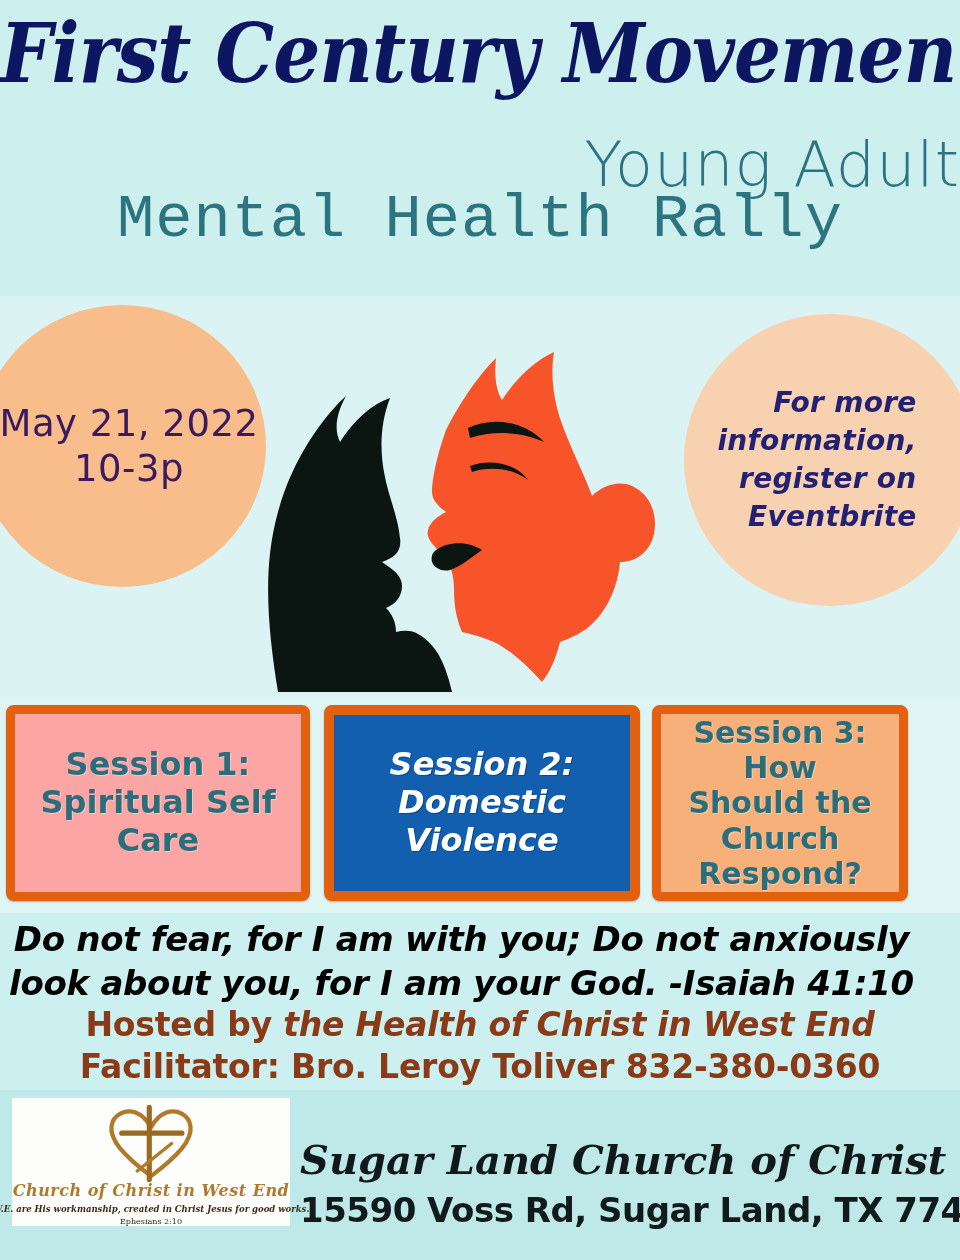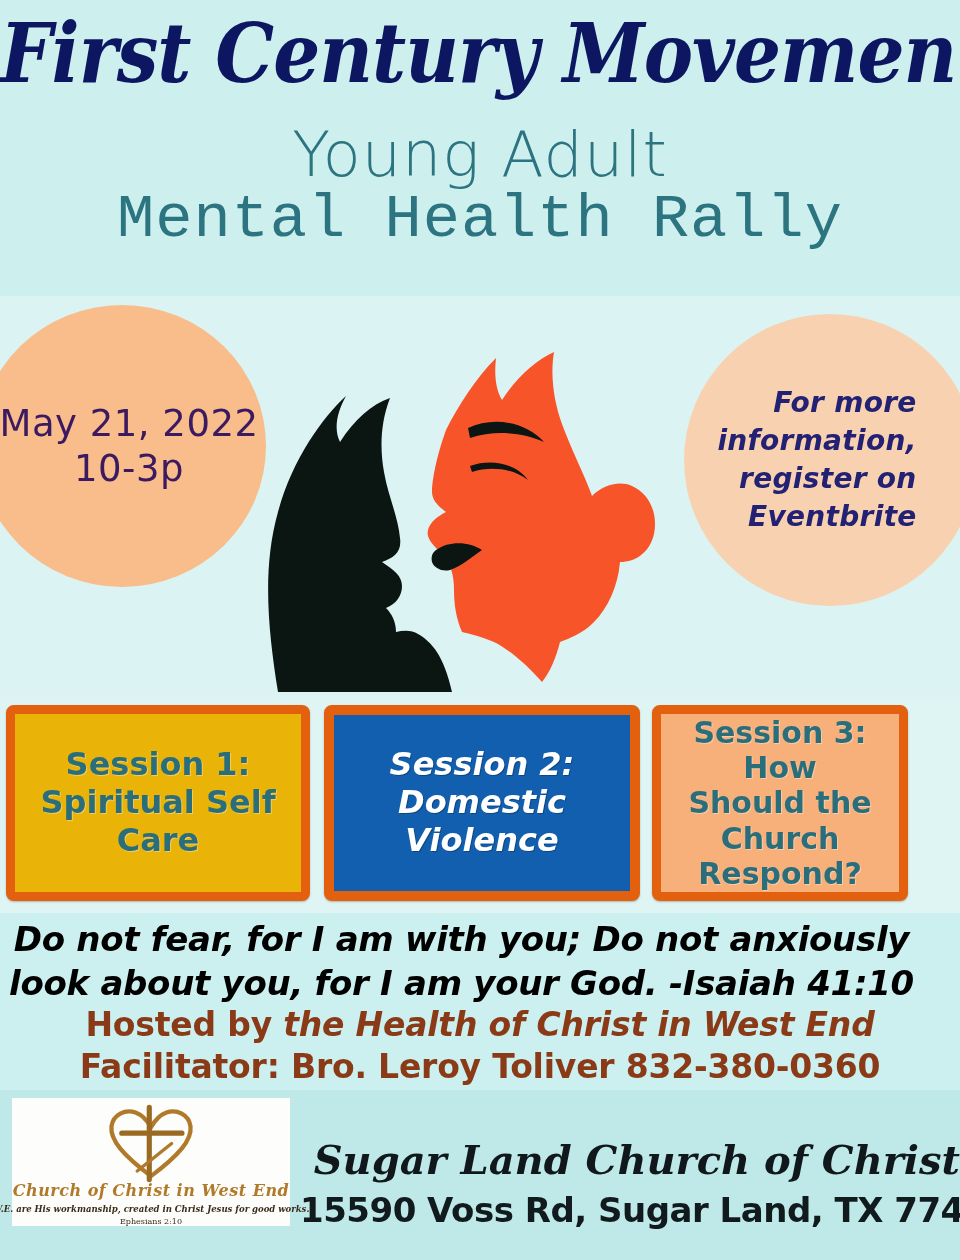--- a/index.html
+++ b/index.html
@@ -31,21 +31,21 @@
   }
   .subtitle{
     position:absolute;left:0;width:960px;text-align:center;
     font-family:"DejaVu Sans", sans-serif;
     font-weight:300;
     font-size:62px;
     letter-spacing:1px;
     color:#2d7481;
     white-space:nowrap;
   }
-  .subtitle-1{top:118px;}
+  .subtitle-1{top:128px;text-align:right;}
   .subtitle-2{top:184px;font-family:Liberation Mono, monospace;}
 
   
   .circle{position:absolute;border-radius:50%;display:flex;align-items:center;justify-content:center;}
   .circle-date{
     left:-22px;top:305px;width:288px;height:282px;
     background:#f8bd8a;
   }
   .circle-date .ctext{
     font-family:"DejaVu Sans", sans-serif;
@@ -84,21 +84,21 @@
   }
   .sbox .slabel{
     font-family:"DejaVu Sans", sans-serif;
     font-weight:bold;
     font-size:32px;line-height:1.18;
     text-align:center;
     letter-spacing:0px;
     white-space:pre-line;
     text-shadow:1px 1px 0 rgba(255,255,255,.35);
   }
-  .sbox-1{left:6px;width:304px;background:#eab308;}
+  .sbox-1{left:6px;width:304px;background:#fca5a5;}
   .sbox-1 .slabel{color:#2a6e7c;}
   .sbox-2{left:324px;width:316px;background:#115fae;border-width:10px;font-style:italic;}
   .sbox-2 .slabel{color:#ffffff;text-shadow:1px 1px 0 rgba(0,0,0,.25);}
   .sbox-3{left:652px;width:256px;background:#f7b07a;}
   .sbox-3 .slabel{color:#2a6e7c;font-size:30px;}
 
   
   .verse{
     position:absolute;left:0;top:918px;width:923px;text-align:center;
     font-family:"DejaVu Sans", sans-serif;
@@ -149,21 +149,21 @@
   .logo-ref{
     font-family:"DejaVu Serif", serif;
     font-weight:normal;
     font-size:8px;
     color:#3a2a18;
     margin-top:3px;
   }
 
   
   .venue-name{
-    position:absolute;left:300px;top:1136px;width:660px;text-align:right;
+    position:absolute;left:300px;top:1136px;width:660px;text-align:left;
     font-family:"DejaVu Serif", serif;
     font-style:italic;font-weight:bold;
     font-size:40px;
     color:#10181c;
     letter-spacing:0px;
     white-space:nowrap;
   }
   .venue-addr{
     position:absolute;left:300px;top:1190px;width:660px;text-align:center;
     font-family:"DejaVu Sans", sans-serif;

